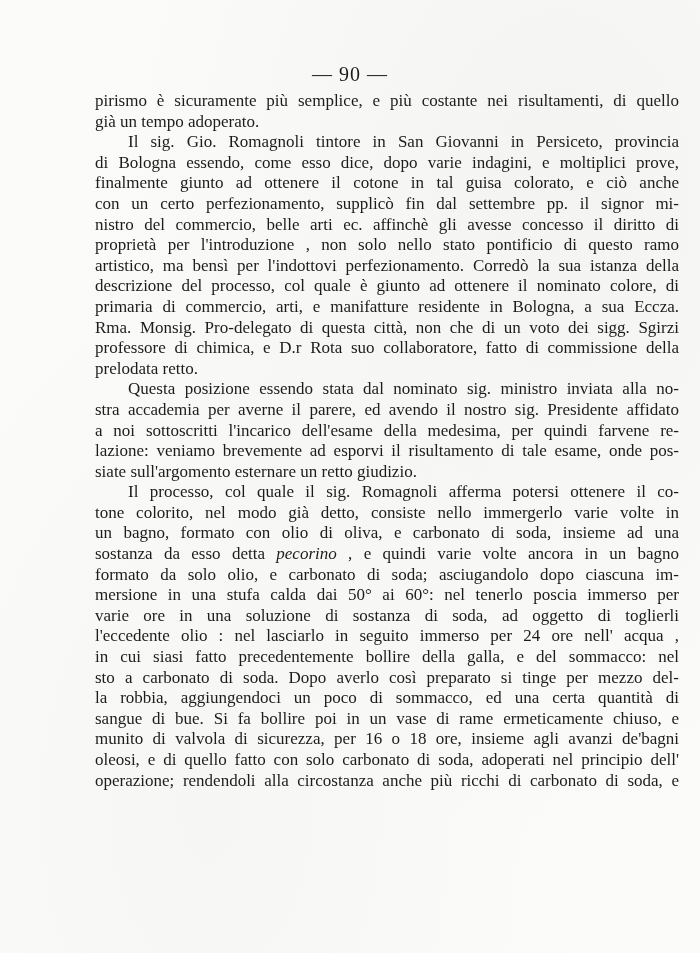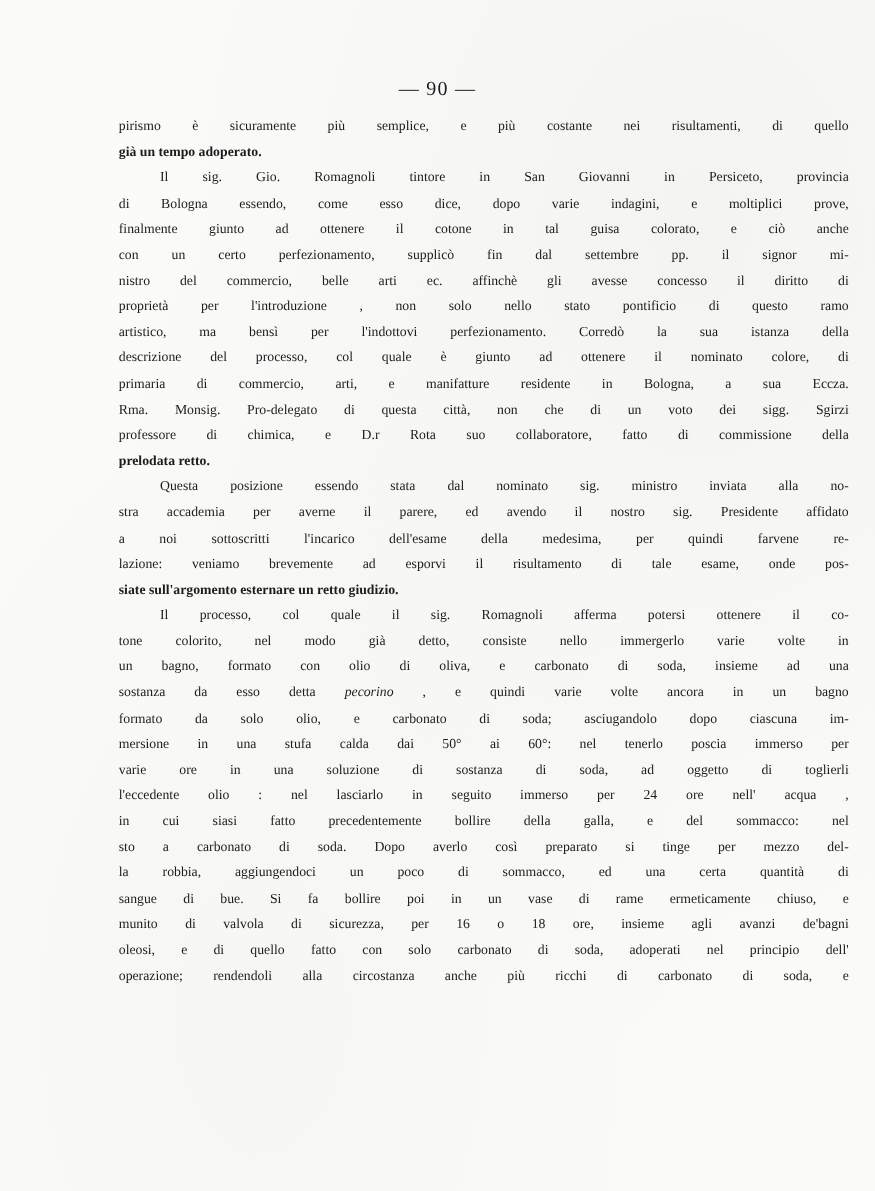--- a/index.html
+++ b/index.html
@@ -12,32 +12,32 @@
   }
   .page {
     position: absolute; left: 0; top: 0; width: 700px; height: 953px;
     background:
       radial-gradient(ellipse at 80% 20%, rgba(230,230,228,0.35), transparent 60%),
       radial-gradient(ellipse at 30% 85%, rgba(235,235,232,0.3), transparent 55%),
       #fbfbfa;
   }
   .page-number {
     position: absolute; left: 0; width: 700px; top: 63px;
-    text-align: center; font-size: 16px; letter-spacing: 1px;
+    text-align: center; font-size: 20px; letter-spacing: 1px;
   }
   .body-text {
     position: absolute; left: 95px; top: 91px; width: 584px;
   }
   .line {
     display: block; height: 20.6px; line-height: 20.6px;
-    font-size: 11px; white-space: nowrap;
+    font-size: 17px; white-space: nowrap;
     text-align: justify; text-align-last: justify;
     overflow: hidden;
   }
-  .line.last { text-align-last: left; font-weight: bold; }
+  .line.last { text-align-last: left; }
   .line.indent { padding-left: 33px; }
   .ital { font-style: italic; }
 </style>
 </head>
 <body>
 
 <div class="page">
   <div class="page-number">— 90 —</div>
   <div class="body-text" id="body-text">
       <div class="line">pirismo è sicuramente più semplice, e più costante nei risultamenti, di quello</div>

